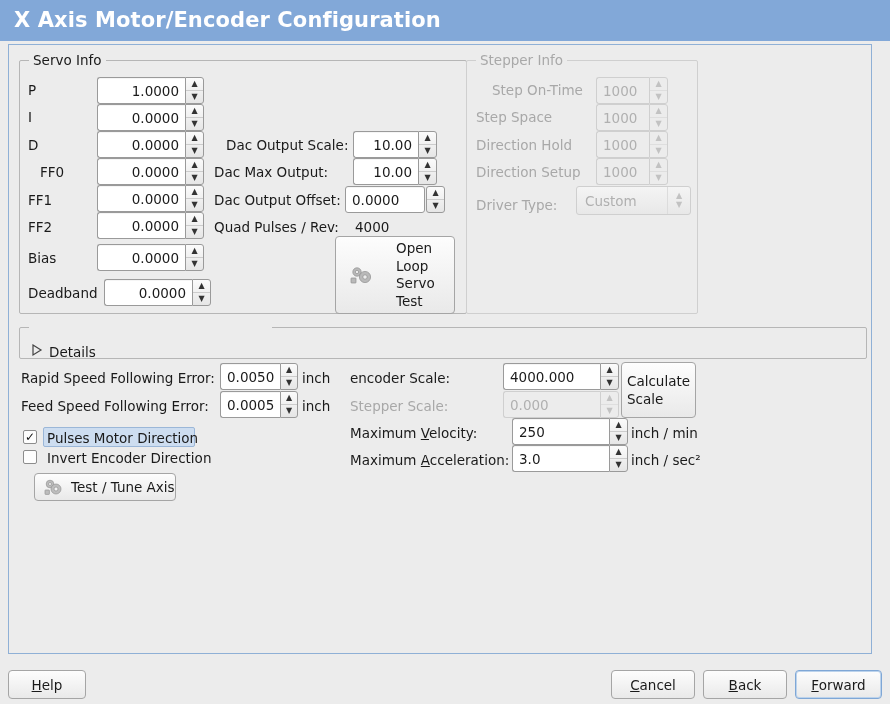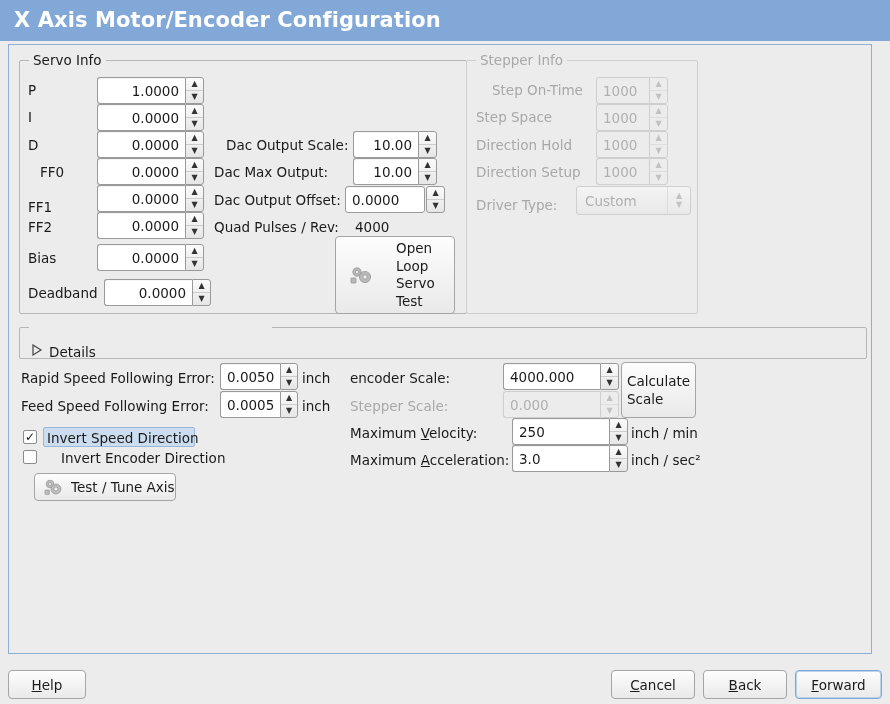--- a/index.html
+++ b/index.html
@@ -123,21 +123,21 @@
 
   <div class="group" style="left:10px;top:7px;width:448px;height:262px;">
     <div class="glabel">Servo Info</div>
     <div class="gbox"></div>
   </div>
 
   <div class="lbl" style="left:19px;top:37px;">P</div>
   <div class="lbl" style="left:19px;top:64px;">I</div>
   <div class="lbl" style="left:19px;top:92px;">D</div>
   <div class="lbl" style="left:31px;top:119px;">FF0</div>
-  <div class="lbl" style="left:19px;top:147px;margin-top:7px;">FF1</div>
+  <div class="lbl" style="left:19px;top:147px;">FF1</div>
   <div class="lbl" style="left:19px;top:174px;">FF2</div>
   <div class="lbl" style="left:19px;top:205px;">Bias</div>
   <div class="lbl" style="left:19px;top:240px;">Deadband</div>
 
   <div class="spin" style="left:88px;top:32px;width:107px;border-radius:11px;">
     <div class="fld r">1.0000</div>
     <div class="btns">
         <span class="up">▲</span>
         <span class="dn">▼</span>
       </div>
@@ -314,24 +314,24 @@
     <div class="fld l">0.0005</div>
     <div class="btns">
         <span class="up">▲</span>
         <span class="dn">▼</span>
       </div>
   </div>
   <div class="lbl" style="left:293px;top:353px;">inch</div>
 
   <div class="cbhl" style="left:34px;top:382px;width:152px;height:20px;"></div>
   <div class="cb" style="left:14px;top:385px;">✓</div>
-  <div class="lbl" style="left:38px;top:385px;">Invert Speed Direction</div>
+  <div class="lbl" style="left:38px;top:385px;">Pulses Motor Direction</div>
 
   <div class="cb" style="left:14px;top:405px;"></div>
-  <div class="lbl" style="left:52px;top:405px;">Invert Encoder Direction</div>
+  <div class="lbl" style="left:38px;top:405px;">Invert Encoder Direction</div>
 
   <div class="btn" style="left:25px;top:428px;width:142px;height:28px;justify-content:flex-start;">
     <span class="gears" style="left:7px;top:4px;width:24px;height:20px;">
       <svg width="24" height="20" viewBox="0 0 24 20">
         <g fill="#bdbdbd" stroke="#939393" stroke-width="0.7">
           <circle cx="8" cy="6" r="3.8"></circle>
           <circle cx="8" cy="6" r="1.5" fill="#f3f3f3"></circle>
           <circle cx="14" cy="11" r="5"></circle>
           <circle cx="14" cy="11" r="2" fill="#f3f3f3"></circle>
           <rect x="3" y="12" width="4.4" height="4.4" rx="0.6"></rect>

